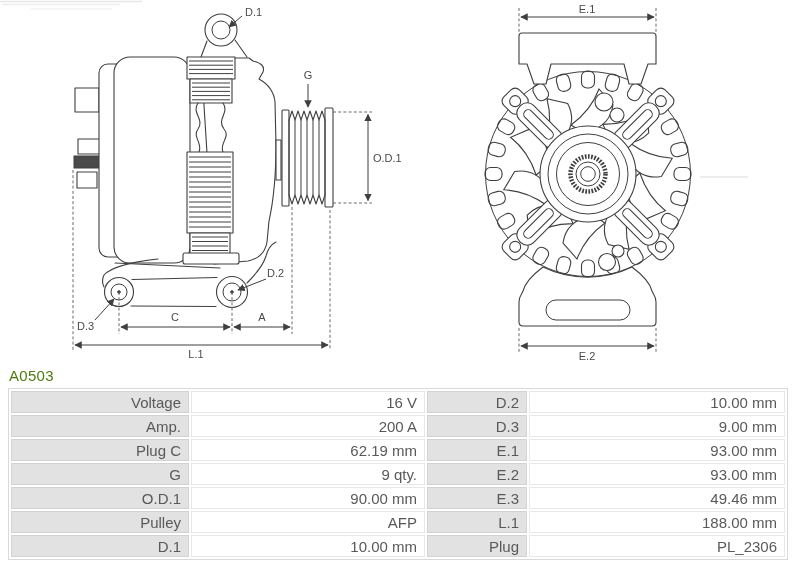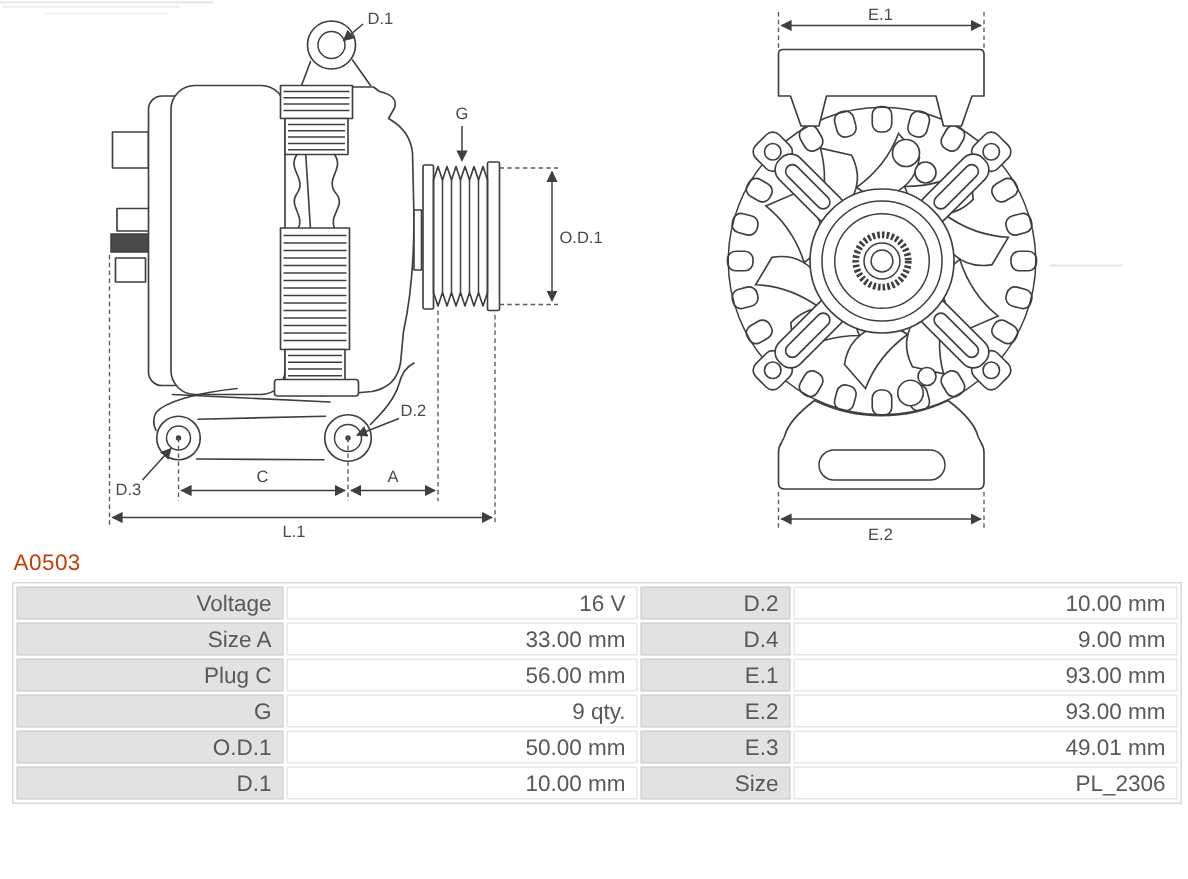--- a/index.html
+++ b/index.html
@@ -9,21 +9,21 @@
   svg text{font-family:"Liberation Sans",sans-serif;font-size:11px;fill:#4a4a4a;}
   .ln{fill:none;stroke:#3f3f3f;stroke-width:1.1;stroke-linejoin:round;stroke-linecap:round;}
   .fw{fill:#ffffff;stroke:#3f3f3f;stroke-width:1.1;stroke-linejoin:round;}
   .thin{fill:none;stroke:#3f3f3f;stroke-width:1;}
   .dash{fill:none;stroke:#5a5a5a;stroke-width:0.9;stroke-dasharray:3,2.2;}
   .dim{fill:none;stroke:#3f3f3f;stroke-width:1;}
   .dark{fill:#4a4a4a;stroke:#3f3f3f;stroke-width:1;}
   .faint{stroke:#e7e7e7;stroke-width:1.5;}
   #vents rect,#arms rect,#arms circle,#blades path{fill:#fff;stroke:#3f3f3f;stroke-width:1.1;}
   #ribs line{stroke:#3f3f3f;stroke-width:1;}
-  .part-number{color:#c2410c;font-size:15px;letter-spacing:.3px;margin:5px 0 4px 9px;height:17px;}
+  .part-number{color:#4d7c0f;font-size:15px;letter-spacing:.3px;margin:5px 0 4px 9px;height:17px;}
   table.specs{border-collapse:separate;border-spacing:2px;margin-left:8px;width:776px;background:#fff;border:1px solid #d9d9d9;table-layout:fixed;}
   table.specs td{font-size:15px;color:#595959;height:18px;padding:1px 7px;text-align:right;vertical-align:middle;border:1px solid #e8e8e8;background:#fff;overflow:hidden;white-space:nowrap;}
   table.specs td.lab{background:#e2e2e2;border-color:#d3d3d3;}
 </style>
 </head>
 <body>
 
 <div class="page">
 
   <svg id="alt-svg" width="792" height="362" viewBox="0 0 792 362">
@@ -263,44 +263,50 @@
         <col style="width:256px">
       </colgroup>
     <tbody>
       <tr>
         <td class="lab">Voltage</td>
         <td>16 V</td>
         <td class="lab">D.2</td>
         <td>10.00 mm</td>
       </tr>
       <tr>
-        <td class="lab">Size A</td>
-        <td>33.00 mm</td>
-        <td class="lab">D.4</td>
+        <td class="lab">Amp.</td>
+        <td>200 A</td>
+        <td class="lab">D.3</td>
         <td>9.00 mm</td>
       </tr>
       <tr>
         <td class="lab">Plug C</td>
-        <td>56.00 mm</td>
+        <td>62.19 mm</td>
         <td class="lab">E.1</td>
         <td>93.00 mm</td>
       </tr>
       <tr>
         <td class="lab">G</td>
         <td>9 qty.</td>
         <td class="lab">E.2</td>
         <td>93.00 mm</td>
       </tr>
       <tr>
         <td class="lab">O.D.1</td>
-        <td>50.00 mm</td>
+        <td>90.00 mm</td>
         <td class="lab">E.3</td>
-        <td>49.01 mm</td>
+        <td>49.46 mm</td>
+      </tr>
+      <tr>
+        <td class="lab">Pulley</td>
+        <td>AFP</td>
+        <td class="lab">L.1</td>
+        <td>188.00 mm</td>
       </tr>
       <tr>
         <td class="lab">D.1</td>
         <td>10.00 mm</td>
-        <td class="lab">Size</td>
+        <td class="lab">Plug</td>
         <td>PL_2306</td>
       </tr>
     </tbody>
   </table>
 </div>
 
 </body></html>

